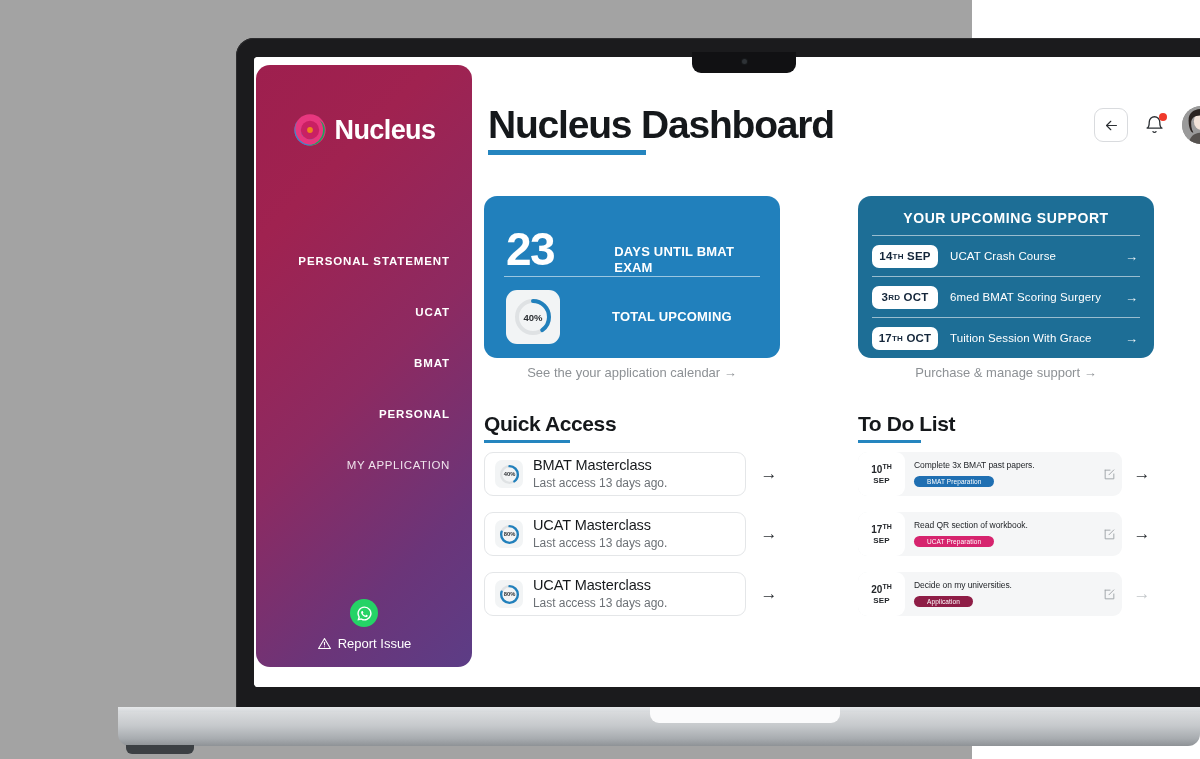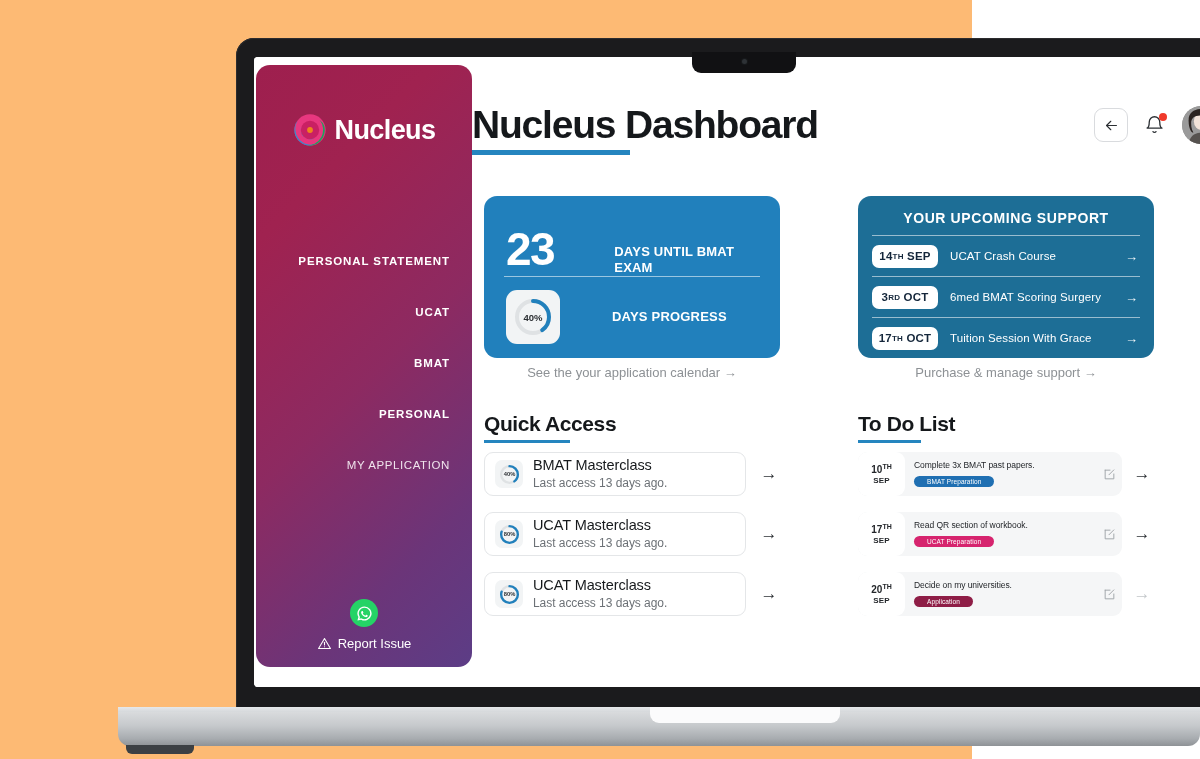--- a/index.html
+++ b/index.html
@@ -4,21 +4,21 @@
 <style>
   * { box-sizing: border-box; margin: 0; padding: 0; }
   html, body {
     width: 1200px; height: 759px;
     background: #ffffff;
     font-family: "Liberation Sans", sans-serif;
     overflow: hidden;
   }
 
   
-  #scene { position: relative; width: 972px; height: 759px; background: #fdba74; }
+  #scene { position: relative; width: 972px; height: 759px; background: #a3a3a3; }
 
   .laptop-lid {
     position: absolute;
     left: 236px; top: 38px;
     width: 1010px; height: 672px;
     background: #1b1b1d;
     border-radius: 18px 18px 0 0;
     box-shadow: 0 0 0 1px #2c2c2e inset;
   }
   .laptop-bezel-inner {
@@ -136,21 +136,21 @@
     cursor: pointer;
   }
   .report {
     display: flex; align-items: center; gap: 6px;
     color: #ffffff; font-size: 13px; cursor: pointer;
   }
 
   
   .main { position: absolute; left: 218px; top: 0; width: 756px; height: 630px; }
 
-  .page-title-wrap { position: absolute; left: 0; top: 48px; text-align: center; }
+  .page-title-wrap { position: absolute; left: 16px; top: 48px; text-align: center; }
   .page-title {
     font-size: 39px; font-weight: 700; color: #15181b;
     letter-spacing: -1.2px; line-height: 1;
   }
   .title-rule { margin-top: 6px; width: 158px; height: 5px; background: #2585bf; }
 
   .topright { position: absolute; right: 8px; top: 49px; display: flex; align-items: center; gap: 16px; }
   .back-btn {
     width: 34px; height: 34px; border-radius: 9px;
     border: 1px solid #d9dbde; background: #fff;
@@ -360,21 +360,21 @@
           </div>
           <div class="cb-div"></div>
           <div class="cb-bot">
             <div class="ring-box">
               <svg width="44" height="44" viewBox="0 0 44 44">
                 <circle cx="22" cy="22" r="16" fill="none" stroke="#dfe2e4" stroke-width="4"></circle>
                 <circle cx="22" cy="22" r="16" fill="none" stroke="#2180bc" stroke-width="4" stroke-linecap="round" stroke-dasharray="40.2 100.5" transform="rotate(-90 22 22)"></circle>
                 <text x="22" y="25.5" text-anchor="middle" font-family="Liberation Sans, sans-serif" font-size="9.5" font-weight="700" fill="#2b2f33">40%</text>
               </svg>
             </div>
-            <div class="cb-total">DAYS PROGRESS</div>
+            <div class="cb-total">TOTAL UPCOMING</div>
           </div>
         </div>
         <div class="card-link left">See the your application calendar →</div>
 
         <div class="card-teal">
           <div class="ct-title">YOUR UPCOMING SUPPORT</div>
 
           <div class="ct-row">
             <div class="ct-date">
               <span>14</span><sup>TH</sup>&nbsp;<span>SEP</span>

